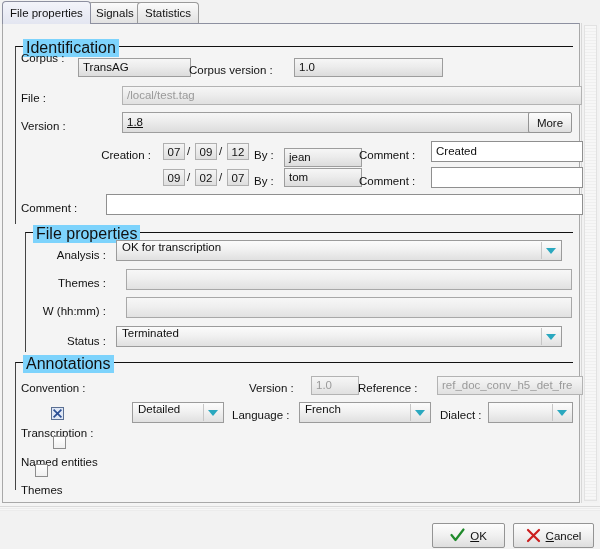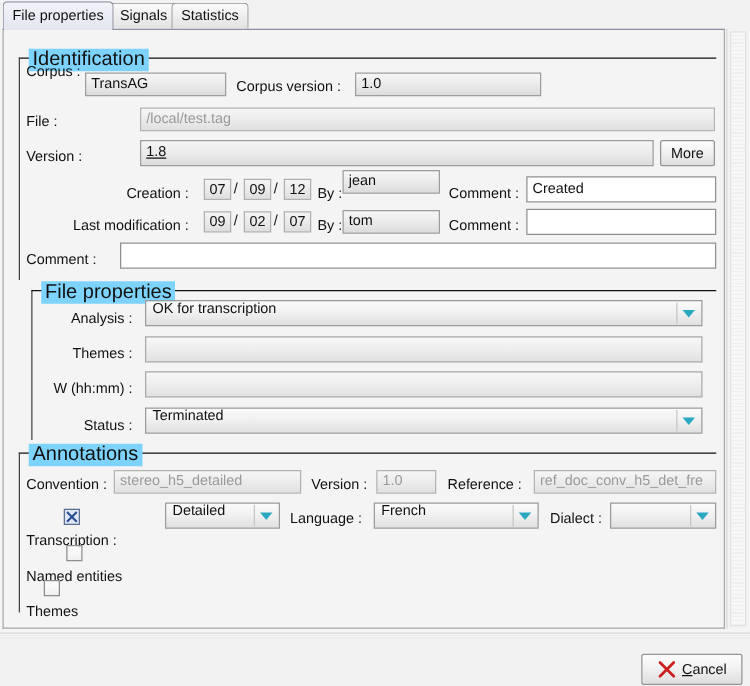--- a/index.html
+++ b/index.html
@@ -79,21 +79,21 @@
   
   .lbl { position: absolute; font-size: 11.5px; color: #111; white-space: nowrap; line-height: 14px; }
   .lbl.right { text-align: right; }
 
   
   .field {
     position: absolute; height: 19px;
     display: flex; align-items: center;
     padding: 0 4px;
     font-size: 11.5px; line-height: 17px;
-    white-space: nowrap; overflow: hidden;
+    white-space: nowrap; overflow: hidden; margin-left: 10px;
   }
   
   .field.ro {
     background: linear-gradient(to bottom, #f6f6f6 0%, #ececec 45%, #dcdcdc 100%);
     border: 1px solid #9d9d9d;
     color: #101010;
   }
   
   .field.dis {
     background: linear-gradient(to bottom, #f6f6f6 0%, #ededed 45%, #e0e0e0 100%);
@@ -228,25 +228,24 @@
       <span>More</span>
     </div>
 
     <div class="lbl right" style="left:38px; top:124px; width:110px;">Creation :</div>
     <div class="dateseg" style="left:160px; top:119px;">07</div>
     <div class="dsep" style="left:184px; top:121px;">/</div>
     <div class="dateseg" style="left:192px; top:119px;">09</div>
     <div class="dsep" style="left:216px; top:121px;">/</div>
     <div class="dateseg" style="left:224px; top:119px;">12</div>
     <div class="lbl" style="left:251px; top:124px;">By :</div>
-    <div class="field ro" style="left:271px; top:112px; width:78px;">jean</div>
+    <div class="field ro" style="left:271px; top:124px; width:78px;">jean</div>
     <div class="lbl" style="left:356px; top:124px;">Comment :</div>
     <div class="field ed" style="left:418px; top:117px; width:152px; height:21px;">Created</div>
 
-    <div class="lbl right" style="left:38px; top:150px; width:110px;">Last modification :</div>
     <div class="dateseg" style="left:160px; top:145px;">09</div>
     <div class="dsep" style="left:184px; top:147px;">/</div>
     <div class="dateseg" style="left:192px; top:145px;">02</div>
     <div class="dsep" style="left:216px; top:147px;">/</div>
     <div class="dateseg" style="left:224px; top:145px;">07</div>
     <div class="lbl" style="left:251px; top:150px;">By :</div>
     <div class="field ro" style="left:271px; top:144px; width:78px;">tom</div>
     <div class="lbl" style="left:356px; top:150px;">Comment :</div>
     <div class="field ed" style="left:418px; top:143px; width:152px; height:21px;"></div>
 
@@ -279,21 +278,20 @@
         <span class="tri"></span>
       </span>
     </div>
 
     <div class="group" style="left:12px; top:338px; width:558px; height:128px;">
       <div class="gbody"></div>
       <div class="glabel">Annotations</div>
     </div>
 
     <div class="lbl" style="left:18px; top:357px;">Convention :</div>
-    <div class="field dis" style="left:88px; top:352px; width:150px;">stereo_h5_detailed</div>
     <div class="lbl" style="left:246px; top:357px;">Version :</div>
     <div class="field dis" style="left:298px; top:352px; width:48px;">1.0</div>
     <div class="lbl" style="left:355px; top:357px;">Reference :</div>
     <div class="field dis" style="left:424px; top:352px; width:146px;">ref_doc_conv_h5_det_fre</div>
 
     <div class="cbrow" style="left:18px; top:383px;">
       <span class="cbox checked">
         <svg width="11" height="11" viewBox="0 0 11 11" aria-hidden="true">
           <path d="M1.6 1.6 L9.4 9.4 M9.4 1.6 L1.6 9.4" stroke="#2b4f96" stroke-width="1.7" fill="none"></path>
         </svg>
@@ -333,20 +331,26 @@
         
       </span>
       <span class="cbtext">Themes</span>
     </div>
 
   </div>
 
   <div class="footer">
     <div class="footer-strip"></div>
 
+    <div class="btn" style="left:432px; top:16px; width:73px; height:25px;">
+      <svg width="15" height="15" viewBox="0 0 15 15" aria-hidden="true">
+        <path d="M1.5 7 L5.5 12 L13.5 1.5" stroke="#1f8a2b" stroke-width="2.2" fill="none" stroke-linecap="round" stroke-linejoin="round"></path>
+      </svg>
+      <span><span class="ulfirst">O</span><span>K</span></span>
+    </div>
 
     <div class="btn" style="left:513px; top:16px; width:81px; height:25px;">
       <svg width="15" height="15" viewBox="0 0 15 15" aria-hidden="true">
         <path d="M2 2 L13 13 M13 2 L2 13" stroke="#cc1f1f" stroke-width="2.2" fill="none" stroke-linecap="round"></path>
       </svg>
       <span><span class="ulfirst">C</span><span>ancel</span></span>
     </div>
   </div>
 
 </div>

